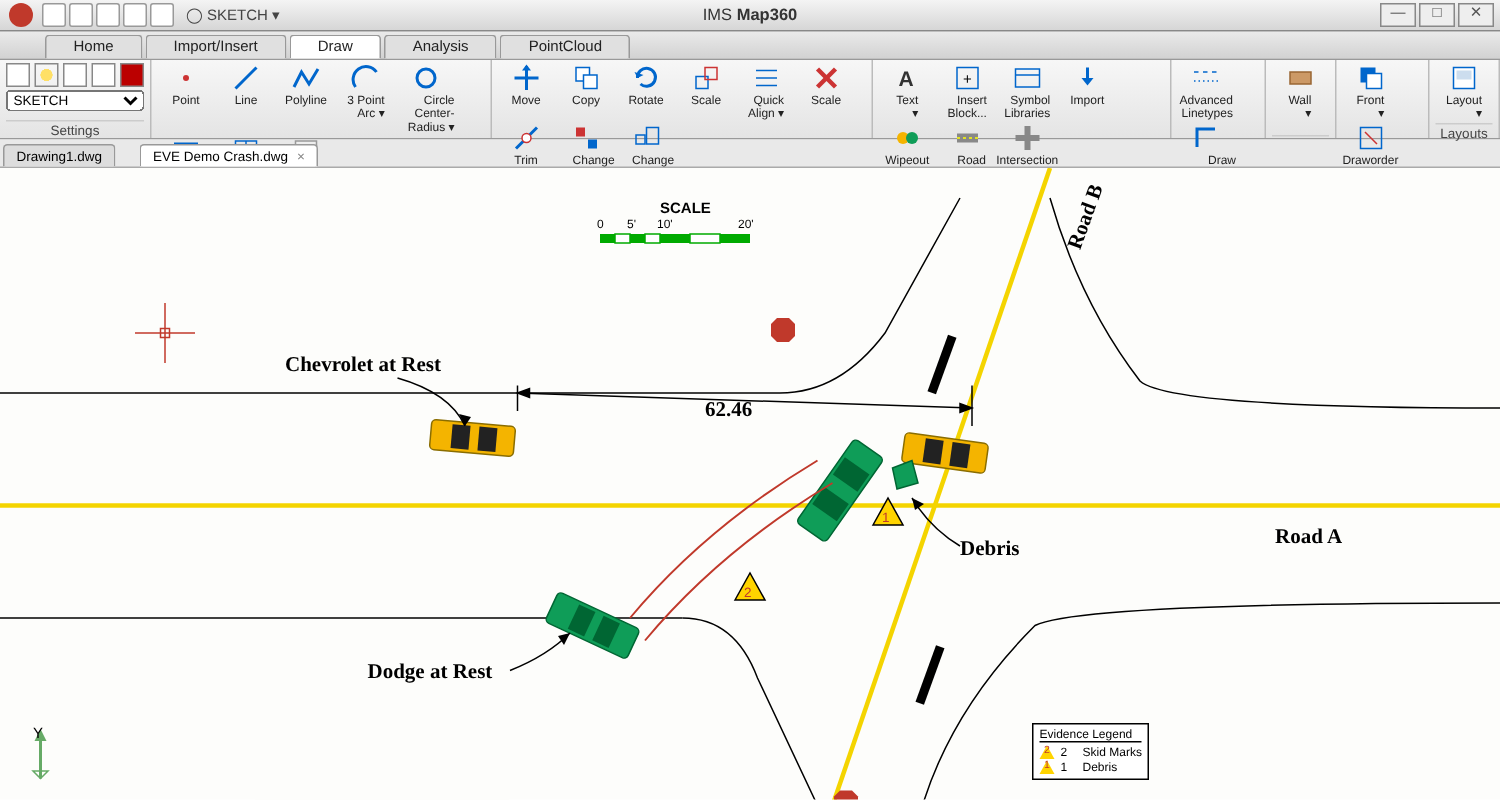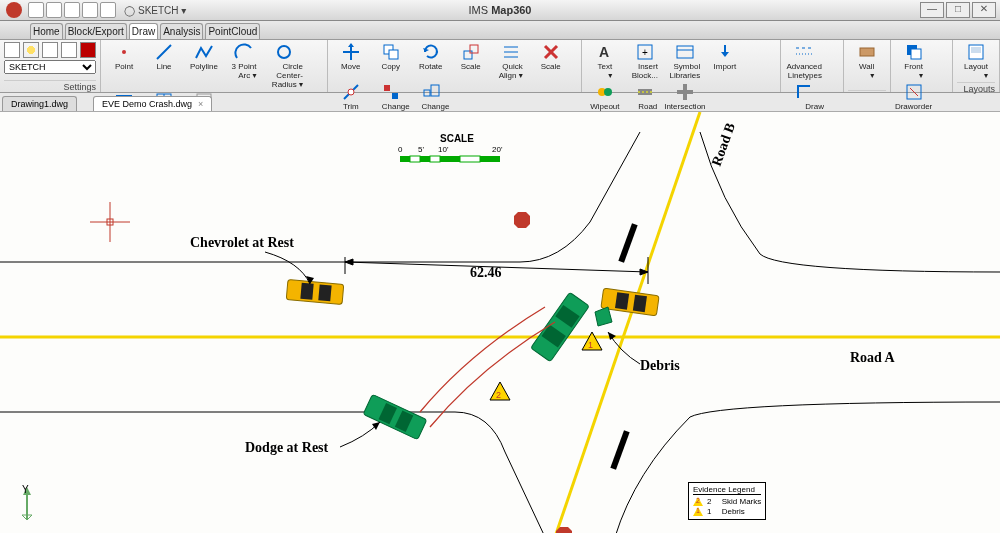--- a/index.html
+++ b/index.html
@@ -4,26 +4,26 @@
 <style>
 html,body{margin:0;padding:0;width:1000px;height:533px;font-family:Tahoma,Arial,sans-serif;font-size:10px;overflow:hidden;background:#fff;color:#000}
 .titlebar{height:20px;background:linear-gradient(#f4f4f4,#d6d6d6);border-bottom:1px solid #888;position:relative;display:flex;align-items:center}
 .titlebar .logo{width:16px;height:16px;border-radius:50%;background:#c0392b;margin:0 6px;display:inline-block}
 .titlebar .qat{display:flex;gap:2px;align-items:center}
 .qat-icon{width:14px;height:14px;background:#fff;border:1px solid #999;border-radius:2px}
 .titlebar .doc{position:absolute;left:50%;transform:translateX(-50%);font-size:11px;color:#333}
 .titlebar .sys{position:absolute;right:4px;top:2px;display:flex;gap:2px}
 .sys-btn{width:22px;height:14px;border:1px solid #888;background:#eee;font-size:10px;line-height:12px;text-align:center;color:#555}
 .tabs{height:18px;background:linear-gradient(#eaeaea,#d2d2d2);border-bottom:1px solid #999;display:flex;align-items:flex-end;padding-left:30px}
-.tab{padding:2px 2px;border:1px solid #999;border-bottom:none;margin-right:2px;background:#e0e0e0;color:#222;font-size:10px;border-radius:3px 3px 0 0}
+.tab{padding:2px 18px;border:1px solid #999;border-bottom:none;margin-right:2px;background:#e0e0e0;color:#222;font-size:10px;border-radius:3px 3px 0 0}
 .tab.active{background:#fff}
 .ribbon{height:52px;background:linear-gradient(#f7f7f7,#e4e4e4);border-bottom:1px solid #999;display:flex}
 .panel{border-right:1px solid #bbb;padding:2px 4px 0 4px;display:flex;flex-direction:column;justify-content:space-between}
 .panel-row{display:flex;gap:2px;flex-wrap:wrap}
-.panel-footer{font-size:9px;color:#444;text-align:right;border-top:1px solid #ccc;padding-top:1px;margin-top:2px}
+.panel-footer{font-size:9px;color:#444;text-align:center;border-top:1px solid #ccc;padding-top:1px;margin-top:2px}
 .rb{display:flex;flex-direction:column;align-items:center;width:38px;cursor:pointer}
 .rb svg{width:20px;height:20px}
 .rb .lbl{font-size:8px;line-height:9px;text-align:right;color:#222;white-space:pre-wrap}
 .layers-panel{width:110px}
 .layers-panel .row1{display:flex;gap:3px;margin-bottom:2px}
 .layers-panel .row1 div{width:14px;height:14px;border:1px solid #888;background:#fff}
 .layers-panel .row1 .sun{background:radial-gradient(circle,#ffe066 40%,transparent 42%)}
 .layers-panel select{font-size:9px;width:100%}
 .doctabs{height:18px;background:#e9e9e9;border-bottom:1px solid #aaa;display:flex;align-items:flex-end;padding-left:2px}
 .doctab{padding:2px 8px;border:1px solid #999;border-bottom:none;background:#ddd;margin-right:16px;font-size:9px;border-radius:3px 3px 0 0}
@@ -55,21 +55,21 @@
   <div class="doc"><span>IMS</span> <b>Map360</b></div>
   <div class="sys">
     <div class="sys-btn">—</div>
     <div class="sys-btn">□</div>
     <div class="sys-btn">✕</div>
   </div>
 </div>
 
 <div class="tabs">
   <div class="tab">Home</div>
-  <div class="tab">Block/Export</div>
+  <div class="tab">Import/Insert</div>
   <div class="tab active">Draw</div>
   <div class="tab">Analysis</div>
   <div class="tab">PointCloud</div>
 </div>
 
 <div class="ribbon">
 
   <div class="panel layers-panel">
     <div>
       <div class="row1">

